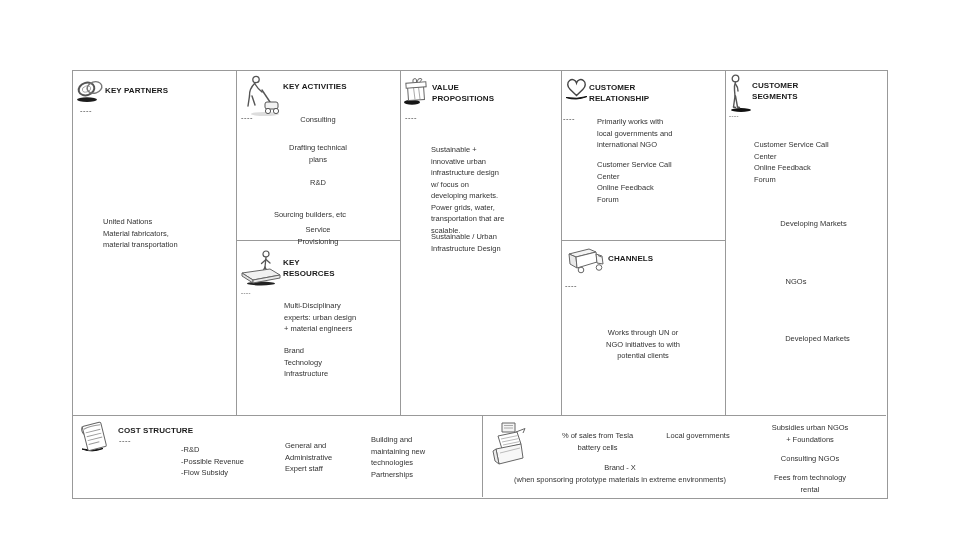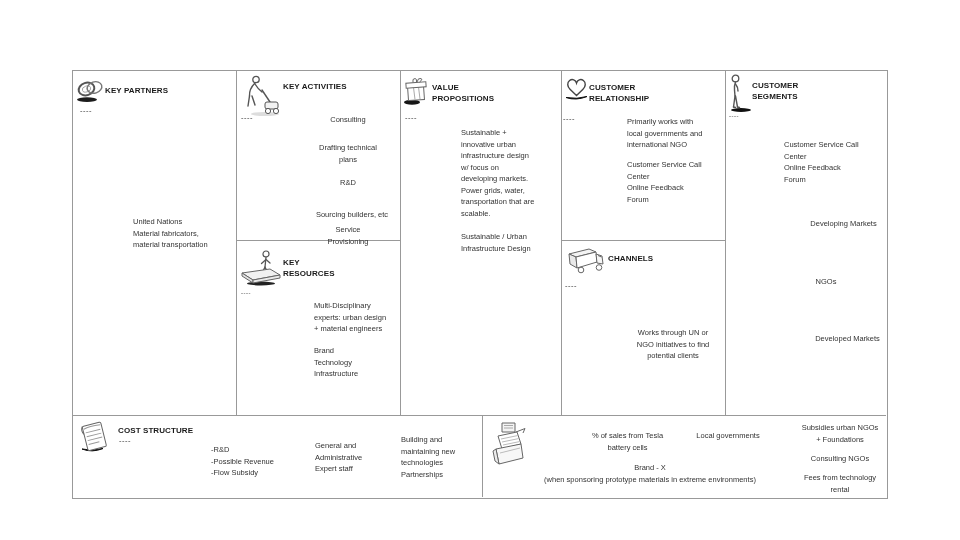--- a/index.html
+++ b/index.html
@@ -3,21 +3,21 @@
 <meta charset="utf-8">
 <style>
   html,body{margin:0;padding:0;background:#fff;}
   .page{position:relative;width:960px;height:540px;background:#fff;overflow:hidden;
         font-family:"Liberation Sans",sans-serif;}
   .outer{position:absolute;border:1px solid #999;background:#fff;}
   .vline,.hline{position:absolute;background:#999;z-index:1;}
   .vline{width:1px;}
   .hline{height:1px;}
   .t{position:absolute;font-size:7.5px;line-height:11.5px;color:#333;
-     white-space:pre-line;z-index:2;padding-left:30px;}
+     white-space:pre-line;z-index:2;}
   .ttl{position:absolute;font-size:8px;font-weight:bold;line-height:10.5px;color:#1a1a1a;
      white-space:pre-line;letter-spacing:.1px;z-index:2;}
   .ctr{text-align:center;}
   .dash{position:absolute;font-size:7.5px;color:#333;z-index:2;letter-spacing:.5px;}
   .dash.sm{font-size:6px;}
   .icon{position:absolute;z-index:2;line-height:0;}
 </style>
 </head>
 <body>
 
@@ -64,21 +64,21 @@
         <circle cx="25" cy="36" r="2.6" fill="#fff" stroke="#555"></circle>
         <circle cx="33" cy="36" r="2.6" fill="#fff" stroke="#555"></circle>
       </svg>
     </span>
     <div class="ttl" style="left:283px;top:82px">KEY ACTIVITIES</div>
     <div class="dash" style="left:241px;top:113px">----</div>
     <div class="t ctr" style="left:236px;top:114px;width:164px">Consulting</div>
     <div class="t ctr" style="left:236px;top:142px;width:164px">Drafting technical
 plans</div>
     <div class="t ctr" style="left:236px;top:177px;width:164px">R&amp;D</div>
-    <div class="t ctr" style="left:240px;top:209px;width:164px">Sourcing builders, etc</div>
+    <div class="t ctr" style="left:228px;top:209px;width:164px">Sourcing builders, etc</div>
     <div class="t ctr" style="left:236px;top:224px;width:164px">Service
 Provisioning</div>
   </div>
 
   <div>
     <span class="icon" style="left:240px;top:250px">
       <svg width="42" height="36" viewBox="0 0 42 36">
         <ellipse cx="21" cy="33.5" rx="14" ry="1.9" fill="#222"></ellipse>
         <circle cx="26" cy="4" r="3" fill="#fff" stroke="#555" stroke-width="1.2"></circle>
         <g fill="none" stroke="#555" stroke-width="1.3" stroke-linecap="round">
@@ -110,21 +110,21 @@
         <ellipse cx="9" cy="26.3" rx="8" ry="2.5" fill="#151515"></ellipse>
         <rect x="5" y="11" width="16" height="13" fill="#fff" stroke="#666" transform="rotate(-4 13 17)"></rect>
         <path d="M10.5 11.5 L12 23.5 M15.5 11 L17 23" stroke="#aaa" fill="none"></path>
         <rect x="3" y="6.5" width="20" height="5" fill="#fff" stroke="#666" transform="rotate(-4 13 9)"></rect>
         <path d="M10 6.5 Q9 2.5 12 2.5 Q14 2.5 13.5 6 M14 6 Q15 1.5 18 2.5 Q20 3.2 16.5 6.2" fill="none" stroke="#666"></path>
       </svg>
     </span>
     <div class="ttl" style="left:432px;top:83px">VALUE
 PROPOSITIONS</div>
     <div class="dash" style="left:405px;top:113px">----</div>
-    <div class="t" style="left:431px;top:127px;width:120px">Sustainable +
+    <div class="t" style="left:431px;top:144px;width:120px">Sustainable +
 innovative urban
 infrastructure design
 w/ focus on
 developing markets.
 Power grids, water,
 transportation that are
 scalable.</div>
     <div class="t" style="left:431px;top:231px;width:120px">Sustainable / Urban
 Infrastructure Design</div>
   </div>
@@ -158,21 +158,21 @@
           <polygon points="30,8 36,10 37,18 31,17" fill="#f6f6f6"></polygon>
           <line x1="32" y1="9.5" x2="35.5" y2="11"></line>
           <circle cx="15" cy="24" r="2.8" fill="#fff"></circle>
           <circle cx="33" cy="21.5" r="2.8" fill="#fff"></circle>
         </g>
       </svg>
     </span>
     <div class="ttl" style="left:608px;top:254px">CHANNELS</div>
     <div class="dash" style="left:565px;top:281px">----</div>
     <div class="t ctr" style="left:561px;top:327px;width:164px">Works through UN or
-NGO initiatives to find
+NGO initiatives to with
 potential clients</div>
   </div>
 
   <div>
     <span class="icon" style="left:727px;top:74px">
       <svg width="24" height="42" viewBox="0 0 24 42">
         <ellipse cx="14" cy="36" rx="10" ry="1.9" fill="#111"></ellipse>
         <circle cx="8.5" cy="4.5" r="3.3" fill="#fff" stroke="#555" stroke-width="1.3"></circle>
         <g fill="none" stroke="#555" stroke-width="1.4" stroke-linecap="round">
           <path d="M8.5 8 Q7 12 7.5 16 L8 22"></path>

